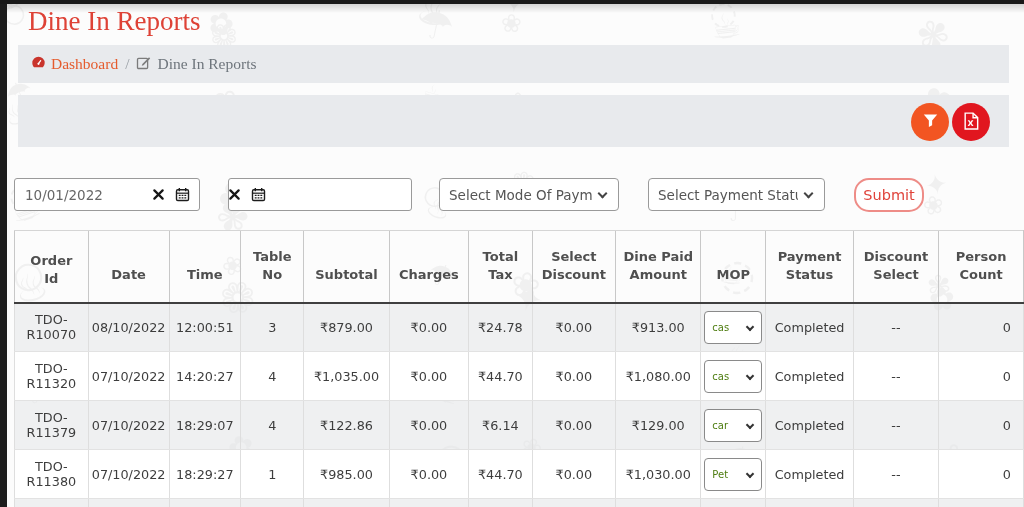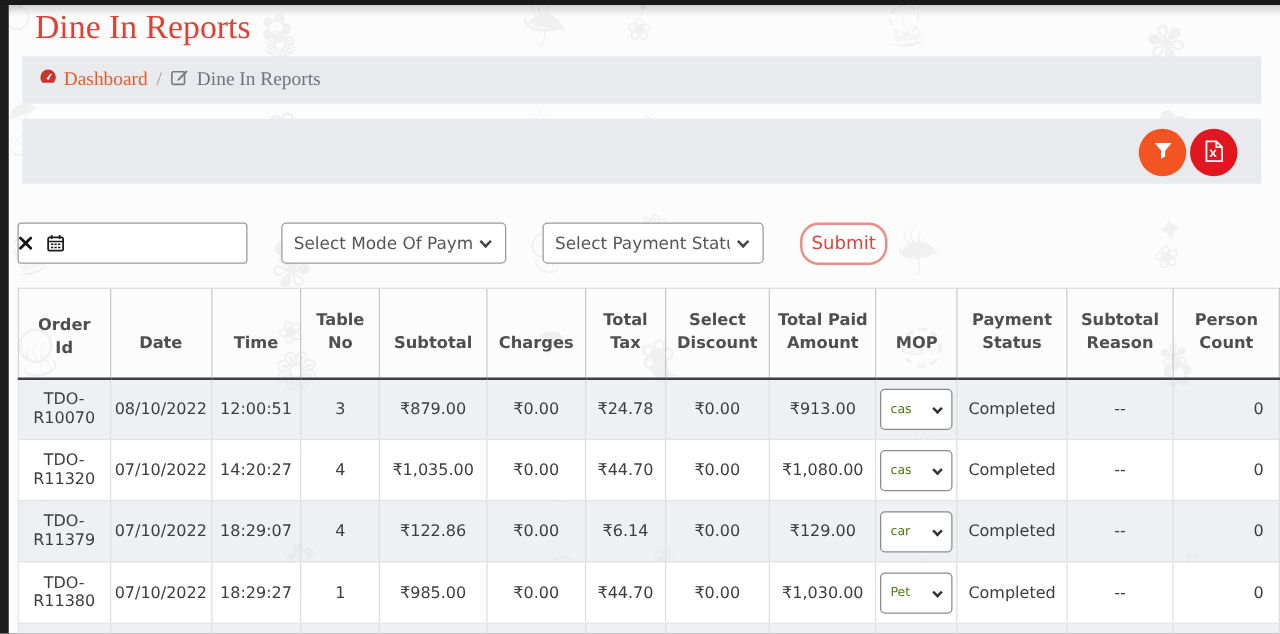--- a/index.html
+++ b/index.html
@@ -195,20 +195,36 @@
           <svg width="20" height="20" viewBox="0 0 24 24">
               <path d="M5 2.5h9.5L20 8v13.5H5z" fill="none" stroke="#fff" stroke-width="1.7"></path>
               <path d="M14.5 2.5V8H20" fill="none" stroke="#fff" stroke-width="1.7"></path>
               <text x="11.4" y="17.6" font-size="9.5" font-weight="bold" fill="#fff" text-anchor="middle" font-family="DejaVu Sans, sans-serif">X</text>
             </svg>
         </span>
       </button>
     </div>
 
     <div class="filter-row">
+      <div class="date-wrap dw1">
+        <input type="text" value="10/01/2022" style="">
+        <span class="icon-btn" style="margin-right:11px;">
+          <svg width="11" height="11" viewBox="0 0 12 12">
+              <path d="M1.5 1.5 10.5 10.5 M10.5 1.5 1.5 10.5" stroke="#161616" stroke-width="2.4" stroke-linecap="round"></path>
+            </svg>
+        </span>
+        <span class="icon-btn">
+          <svg width="15" height="15" viewBox="0 0 16 16">
+              <rect x="1.6" y="3" width="12.8" height="11.4" rx="1.4" fill="none" stroke="#1c1c1c" stroke-width="1.5"></rect>
+              <path d="M4.6 1v3.4 M11.4 1v3.4" stroke="#1c1c1c" stroke-width="1.5"></path>
+              <path d="M1.6 6.6h12.8" stroke="#1c1c1c" stroke-width="1.3"></path>
+              <path d="M4 9h2M7 9h2M10 9h2M4 11.7h2M7 11.7h2M10 11.7h2" stroke="#1c1c1c" stroke-width="1.3"></path>
+            </svg>
+        </span>
+      </div>
 
       <div class="date-wrap dw2">
         <span class="icon-btn" style="margin-right:11px;">
           <svg width="11" height="11" viewBox="0 0 12 12">
               <path d="M1.5 1.5 10.5 10.5 M10.5 1.5 1.5 10.5" stroke="#161616" stroke-width="2.4" stroke-linecap="round"></path>
             </svg>
         </span>
         <span class="icon-btn">
           <svg width="15" height="15" viewBox="0 0 16 16">
               <rect x="1.6" y="3" width="12.8" height="11.4" rx="1.4" fill="none" stroke="#1c1c1c" stroke-width="1.5"></rect>
@@ -256,24 +272,24 @@
         <thead>
           <tr>
             <th>Order Id</th>
             <th>Date</th>
             <th>Time</th>
             <th>Table No</th>
             <th>Subtotal</th>
             <th>Charges</th>
             <th>Total Tax</th>
             <th>Select Discount</th>
-            <th>Total Paid Amount</th>
+            <th>Dine Paid Amount</th>
             <th>MOP</th>
             <th>Payment Status</th>
-            <th>Subtotal Reason</th>
+            <th>Discount Select</th>
             <th>Person Count</th>
           </tr>
         </thead>
         <tbody id="tbody">
   <tr>
     <td>TDO-R10070</td>
     <td>08/10/2022</td>
     <td>12:00:51</td>
     <td>3</td>
     <td>₹879.00</td>

